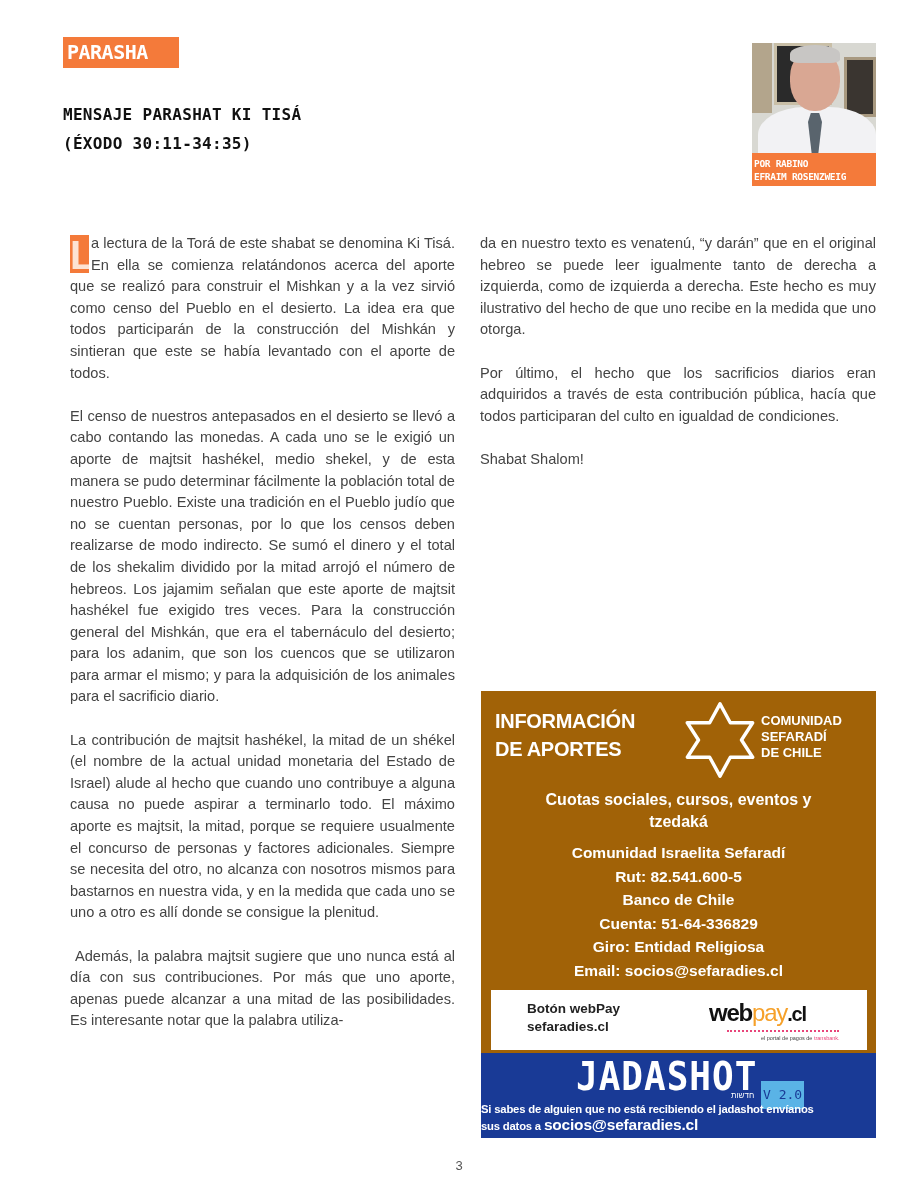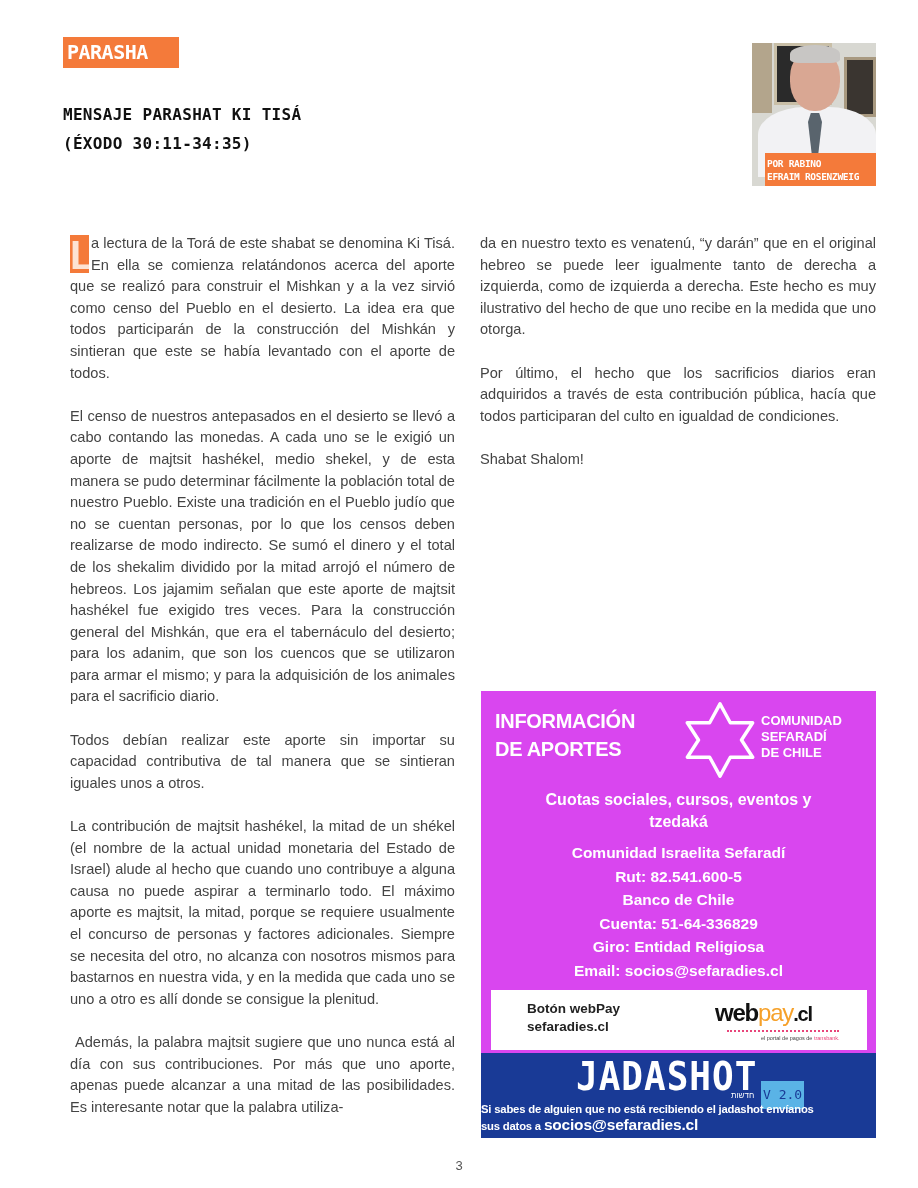--- a/index.html
+++ b/index.html
@@ -24,42 +24,42 @@
   .photo .bg-frame1 { position:absolute; left:0; top:0; width:20px; height:70px; background:#b3a58c; }
   .photo .bg-frame2 { position:absolute; left:22px; top:0; width:58px; height:62px; background:#2a2a2a; border:3px solid #c9bfa7; }
   .photo .bg-frame3 { position:absolute; left:92px; top:14px; width:32px; height:60px; background:#3a3530; border:3px solid #a89980; }
   .photo .face { position:absolute; left:38px; top:6px; width:50px; height:62px; background:#d9a793; border-radius: 45% 45% 48% 48%; }
   .photo .hair { position:absolute; left:38px; top:2px; width:50px; height:18px; background:#c8c6c4; border-radius: 50% 50% 20% 20%; }
   .photo .shirt { position:absolute; left:6px; top:64px; width:118px; height:70px; background:#f2f2f4; border-radius: 40% 40% 0 0; }
   .photo .tie { position:absolute; left:56px; top:70px; width:14px; height:45px; background:#59646d; clip-path: polygon(20% 0,80% 0,100% 20%,70% 100%,30% 100%,0 20%); }
   .photo-caption {
     position: absolute; left: 0; bottom: 0; width: 124px; height: 33px; background: #f47a3a;
     color: #fff; font-family: "DejaVu Sans Mono", monospace; font-weight: bold; font-size: 9.5px;
-    line-height: 13px; padding: 4px 2px; letter-spacing: -0.3px; margin-left: 13px;
+    line-height: 13px; padding: 4px 2px; letter-spacing: -0.3px;
   }
 
   .col { position: absolute; font-size: 14.6px; line-height: 21.6px; color: #444; text-align: justify; }
   .col-left { left: 70px; top: 233px; width: 385px; }
   .col-right { left: 480px; top: 233px; width: 396px; }
   .col p { margin-bottom: 21.6px; }
   .dropcap {
     float: left; width: 19px; height: 38px; background: #f47a3a; color: #fde3d3;
     font-weight: bold; font-size: 40px; line-height: 40px; text-align: center;
     margin: 2px 2px 0 0; overflow: hidden;
   }
 
-  .ad { position: absolute; left: 481px; top: 691px; width: 395px; height: 447px; background: #d946ef; }
+  .ad { position: absolute; left: 481px; top: 691px; width: 395px; height: 447px; background: #a16207; }
   .ad-title { position:absolute; left:14px; top:16px; color:#fff; font-weight:bold; font-size:20px; line-height:28px; letter-spacing:-0.3px; }
   .star { position:absolute; left:196px; top:6px; width:86px; height:86px; }
   .org-name { position:absolute; left:280px; top:22px; color:#fff; font-weight:bold; font-size:13px; line-height:16px; }
   .ad-sub { position:absolute; left:0; top:98px; width:395px; text-align:center; color:#fff; font-weight:bold; font-size:16px; line-height:22px; }
   .ad-details { position:absolute; left:0; top:150px; width:395px; text-align:center; color:#fff; font-weight:bold; font-size:15.5px; line-height:23.5px; }
   .webpay-box { position:absolute; left:10px; top:299px; width:376px; height:60px; background:#fff; }
   .webpay-label { position:absolute; left:36px; top:10px; color:#222; font-weight:bold; font-size:13.5px; line-height:18px; }
-  .webpay-logo { position:absolute; left:224px; top:11px; font-weight:bold; font-size:24px; letter-spacing:-1.2px; line-height:24px; }
+  .webpay-logo { position:absolute; left:218px; top:11px; font-weight:bold; font-size:24px; letter-spacing:-1.2px; line-height:24px; }
   .webpay-logo .w { color:#111; }
   .webpay-logo .p { color:#f6a12a; font-weight:normal; }
   .webpay-logo .cl { color:#111; font-size:20px; }
   .webpay-dots { position:absolute; left:236px; top:40px; width:112px; border-top:2px dotted #e8457a; }
   .webpay-tag { position:absolute; left:270px; top:45px; font-size:5.5px; color:#444; white-space:nowrap; }
   .webpay-tag span { color:#e8457a; }
   .jadashot-box { position:absolute; left:0; top:362px; width:395px; height:85px; background:#193a96; }
   .jadashot-logo { position:absolute; left:95px; top:4px; color:#fff; font-family:"DejaVu Sans Mono", monospace; font-weight:bold; font-size:36px; line-height:36px; letter-spacing:1px; transform: scaleY(1.1); transform-origin: top left; }
   .jadashot-ver { position:absolute; left:280px; top:28px; background:#5ab3e6; color:#193a96; font-size:13px; line-height:8px; padding:10px 2px; font-family:"DejaVu Sans Mono", monospace; }
   .jadashot-heb { position:absolute; left:250px; top:39px; color:#fff; font-size:8px; line-height:8px; }
@@ -88,21 +88,20 @@
   <div class="hair"></div>
   <div class="photo-caption">
     <div>POR RABINO</div>
     <div>EFRAIM ROSENZWEIG</div>
   </div>
 </div>
 
 <div class="col col-left">
   <p><span class="dropcap">L</span><span>a lectura de la Torá de este shabat se denomina Ki Tisá. En ella se comienza relatándonos acerca del aporte que se realizó para construir el Mishkan y a la vez sirvió como censo del Pueblo en el desierto. La idea era que todos participarán de la construcción del Mishkán y sintieran que este se había levantado con el aporte de todos.</span></p>
   <p>El censo de nuestros antepasados en el desierto se llevó a cabo contando las monedas. A cada uno se le exigió un aporte de majtsit hashékel, medio shekel, y de esta manera se pudo determinar fácilmente la población total de nuestro Pueblo. Existe una tradición en el Pueblo judío que no se cuentan personas, por lo que los censos deben realizarse de modo indirecto. Se sumó el dinero y el total de los shekalim dividido por la mitad arrojó el número de hebreos.  Los jajamim señalan que este aporte de majtsit hashékel fue exigido tres veces. Para la construcción general del Mishkán, que era el tabernáculo del desierto; para los adanim, que son los cuencos que se utilizaron para armar el mismo; y para la adquisición de los animales para el sacrificio diario.</p>
-  <p>Todos debían realizar este aporte sin importar su capacidad contributiva de tal manera que se sintieran iguales unos a otros.</p>
   <p>La contribución de majtsit hashékel, la mitad de un shékel (el nombre de la actual unidad monetaria del Estado de Israel) alude al hecho que cuando uno contribuye a alguna causa no puede aspirar a terminarlo todo. El máximo aporte es majtsit, la mitad, porque se requiere usualmente el concurso de personas y factores adicionales. Siempre se necesita del otro, no alcanza con nosotros mismos para bastarnos en nuestra vida, y en la medida que cada uno se uno a otro es allí donde se consigue la plenitud.</p>
   <p style="white-space:pre-wrap"> Además, la palabra majtsit sugiere que uno nunca está al día con sus contribuciones. Por más que uno aporte, apenas puede alcanzar a una mitad de las posibilidades. Es interesante notar que la palabra utiliza-</p>
 </div>
 
 <div class="col col-right">
   <p>da en nuestro texto es venatenú, “y darán” que en el original hebreo se puede leer igualmente tanto de derecha a izquierda, como de izquierda a derecha. Este hecho es muy ilustrativo del hecho de que uno recibe en la medida que uno otorga.</p>
   <p>Por último, el hecho que los sacrificios diarios eran adquiridos a través de esta contribución pública, hacía que todos participaran del culto en igualdad de condiciones.</p>
   <p>Shabat Shalom!</p>
 </div>
 

